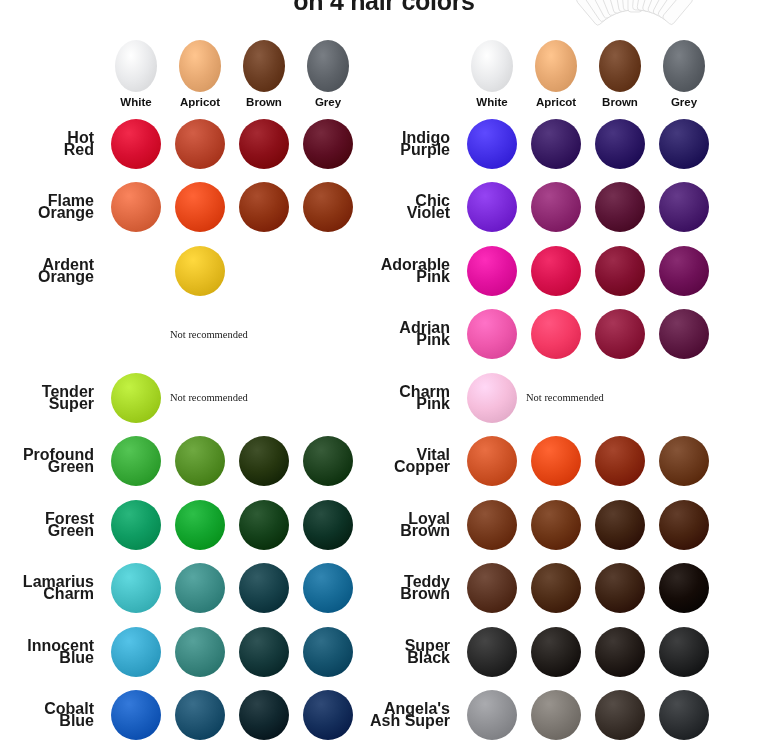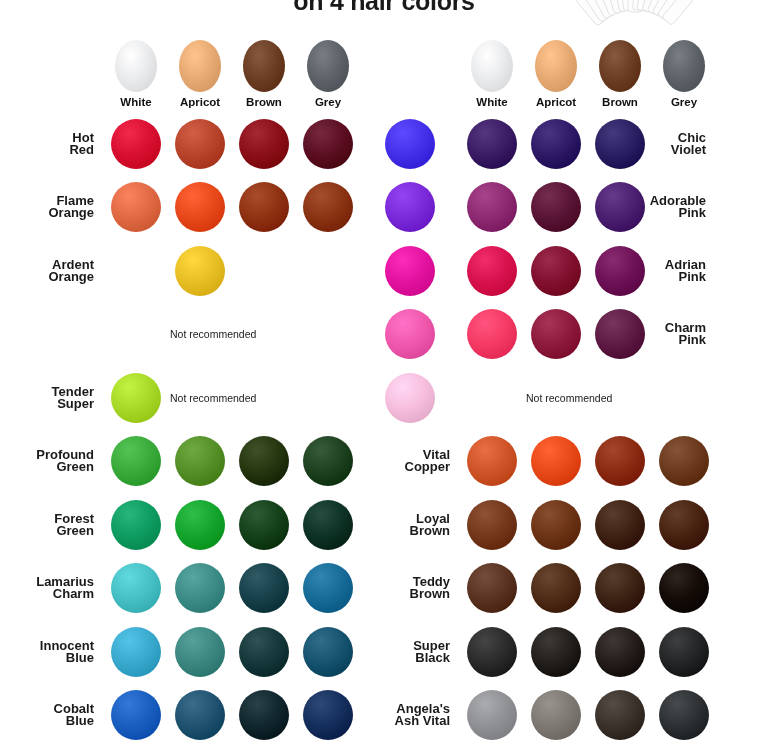--- a/index.html
+++ b/index.html
@@ -76,21 +76,21 @@
     white-space: nowrap;
   }
 
   
   .row-label {
     height: 63.5px;
     display: flex;
     align-items: center;
     justify-content: flex-end;
     padding-right: 10px;
-    font-size: 13px;
+    font-size: 16px;
     font-weight: 600;
     color: #1a1a1a;
     line-height: 12px;
     text-align: right;
     white-space: pre-line;
   }
 
   
   .sw-cell {
     height: 63.5px;
@@ -112,20 +112,21 @@
     align-items: center;
     justify-content: center;
     font-size: 10.5px;
     color: #1a1a1a;
     font-weight: 400;
   }
   .notrec.offset-dot {
     grid-column: 3 / span 3;
     justify-content: flex-start;
     padding-left: 2px;
+    font-family: Liberation Serif, serif;
   }
 </style>
 </head>
 <body>
 
 <div id="title-bar">
   <div id="title-text">on 4 hair colors</div>
 </div>
 
 <svg id="swatch-ring" viewBox="0 0 230 56">
@@ -325,20 +326,22 @@
         <div class="hdr-label">Apricot</div>
       </div>
       <div class="hdr-cell">
         <div class="hair-oval" style="background: radial-gradient(at 38% 30%, rgb(135, 89, 62) 0%, rgb(107, 61, 34) 48%, rgb(81, 35, 8) 100%);"></div>
         <div class="hdr-label">Brown</div>
       </div>
       <div class="hdr-cell">
         <div class="hair-oval" style="background: radial-gradient(at 38% 30%, rgb(121, 126, 132) 0%, rgb(93, 98, 104) 48%, rgb(67, 72, 78) 100%);"></div>
         <div class="hdr-label">Grey</div>
       </div>
+      <div class="row-label">Indigo
+Purple</div>
       <div class="sw-cell">
         <div class="dot" style="background: radial-gradient(circle at 36% 28%, rgb(94, 74, 255) 0%, rgb(68, 48, 232) 46%, rgb(38, 18, 202) 100%);"></div>
       </div>
       <div class="sw-cell">
         <div class="dot" style="background: radial-gradient(circle at 36% 28%, rgb(84, 55, 126) 0%, rgb(58, 29, 100) 46%, rgb(28, 0, 70) 100%);"></div>
       </div>
       <div class="sw-cell">
         <div class="dot" style="background: radial-gradient(circle at 36% 28%, rgb(72, 52, 128) 0%, rgb(46, 26, 102) 46%, rgb(16, 0, 72) 100%);"></div>
       </div>
       <div class="sw-cell">
@@ -442,21 +445,21 @@
       <div class="sw-cell">
         <div class="dot" style="background: radial-gradient(circle at 36% 28%, rgb(61, 57, 54) 0%, rgb(35, 31, 28) 46%, rgb(5, 1, 0) 100%);"></div>
       </div>
       <div class="sw-cell">
         <div class="dot" style="background: radial-gradient(circle at 36% 28%, rgb(62, 55, 51) 0%, rgb(36, 29, 25) 46%, rgb(6, 0, 0) 100%);"></div>
       </div>
       <div class="sw-cell">
         <div class="dot" style="background: radial-gradient(circle at 36% 28%, rgb(62, 63, 64) 0%, rgb(36, 37, 38) 46%, rgb(6, 7, 8) 100%);"></div>
       </div>
       <div class="row-label">Angela's
-Ash Vital</div>
+Ash Super</div>
       <div class="sw-cell">
         <div class="dot" style="background: radial-gradient(circle at 36% 28%, rgb(170, 171, 175) 0%, rgb(144, 145, 149) 46%, rgb(114, 115, 119) 100%);"></div>
       </div>
       <div class="sw-cell">
         <div class="dot" style="background: radial-gradient(circle at 36% 28%, rgb(152, 147, 141) 0%, rgb(126, 121, 115) 46%, rgb(96, 91, 85) 100%);"></div>
       </div>
       <div class="sw-cell">
         <div class="dot" style="background: radial-gradient(circle at 36% 28%, rgb(85, 76, 70) 0%, rgb(59, 50, 44) 46%, rgb(29, 20, 14) 100%);"></div>
       </div>
       <div class="sw-cell">

